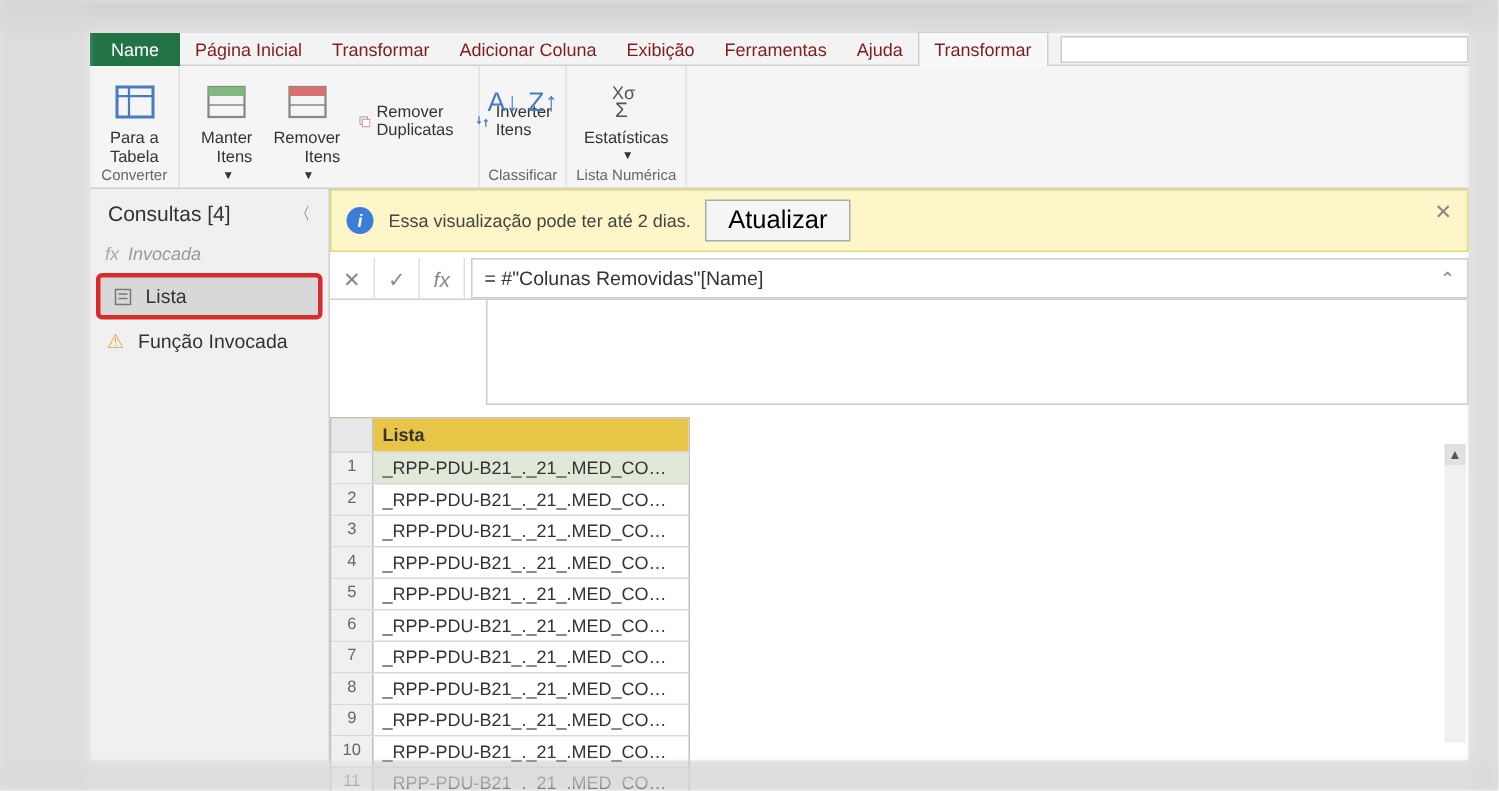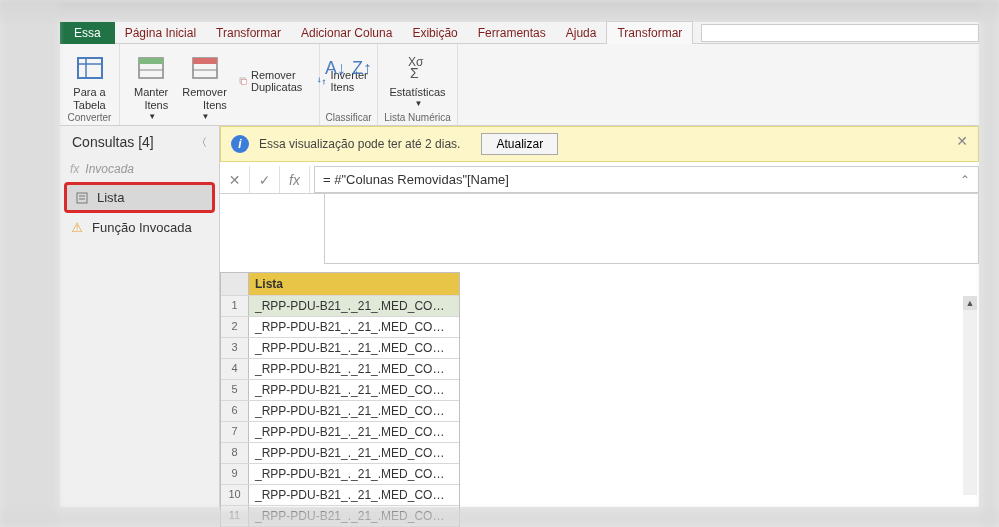--- a/index.html
+++ b/index.html
@@ -29,21 +29,21 @@
     .formula-item { padding: 4px 10px; font-size: 12px; color: #999; font-style: italic; display: flex; align-items: center; gap: 6px; }
     .query-item { padding: 5px 10px; font-size: 13px; color: #333; display: flex; align-items: center; gap: 8px; }
     .query-item.highlighted { border: 3px solid #d92b2b; background: #d8d8d8; border-radius: 4px; margin: 2px 4px; padding: 5px 8px; }
     .query-item .q-icon { width: 14px; height: 14px; display: inline-flex; align-items: center; justify-content: center; }
     .warn-icon { color: #e8a33d; }
     
     .main-area { position: absolute; top: 126px; left: 220px; right: 20px; bottom: 20px; background: #fff; }
     
     .info-bar { background: #fdf6c8; border: 1px solid #e0d97c; padding: 6px 10px; display: flex; align-items: center; gap: 10px; font-size: 12px; color: #444; position: relative; }
     .info-bar .info-icon { width: 18px; height: 18px; background: #3b7dd8; border-radius: 50%; color: #fff; display: inline-flex; align-items: center; justify-content: center; font-size: 12px; font-weight: bold; font-style: italic; }
-    .info-bar .update-btn { background: #f5f5f5; border: 1px solid #aaa; padding: 3px 14px; font-size: 12px; cursor: pointer; margin-left: 11px; }
+    .info-bar .update-btn { background: #f5f5f5; border: 1px solid #aaa; padding: 3px 14px; font-size: 17px; cursor: pointer; }
     .info-bar .close-x { position: absolute; right: 10px; top: 6px; color: #888; font-size: 14px; cursor: pointer; }
     
     .formula-row { display: flex; align-items: stretch; border-bottom: 1px solid #d0d0d0; height: 28px; margin-top: 4px; }
     .formula-btn { width: 30px; display: flex; align-items: center; justify-content: center; color: #888; font-size: 14px; border-right: 1px solid #e0e0e0; }
     .formula-input-wrap { flex: 1; border: 1px solid #ccc; display: flex; align-items: center; padding: 0 8px; font-family: Consolas, monospace; font-size: 13px; color: #333; position: relative; margin-left: 4px; }
     .formula-chev { position: absolute; right: 8px; color: #888; font-size: 12px; }
     .formula-expand { height: 70px; border: 1px solid #ccc; border-top: none; margin-left: 104px; }
     
     .data-grid { margin-top: 8px; width: 240px; border: 1px solid #c0c0c0; font-size: 12px; }
     .grid-header { display: flex; background: #e8c547; }
@@ -60,21 +60,21 @@
     .blur-edge { filter: blur(3px); opacity: 0.7; }
     
     svg.icon-svg { width: 100%; height: 100%; }
   </style>
 </head>
 <body>
 
 <div class="blur-top"></div>
 
 <div class="menu-bar">
-  <div class="menu-tab file">Essa</div>
+  <div class="menu-tab file">Name</div>
   <div class="menu-tab">Página Inicial</div>
   <div class="menu-tab">Transformar</div>
   <div class="menu-tab">Adicionar Coluna</div>
   <div class="menu-tab">Exibição</div>
   <div class="menu-tab">Ferramentas</div>
   <div class="menu-tab">Ajuda</div>
   <div class="menu-tab active">Transformar</div>
   <div class="search-box"></div>
 </div>
 

